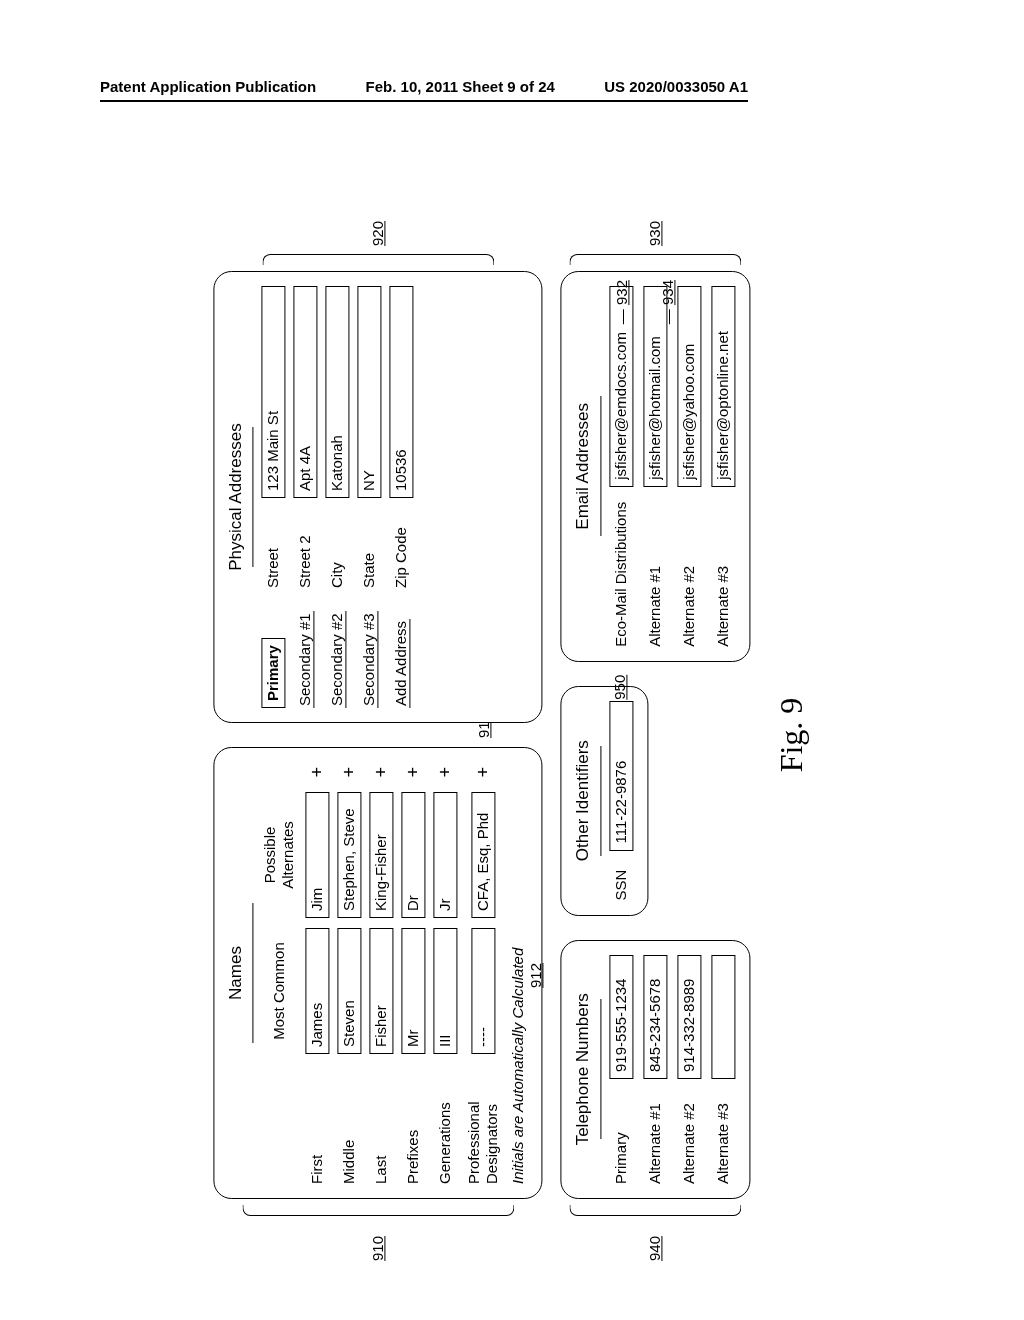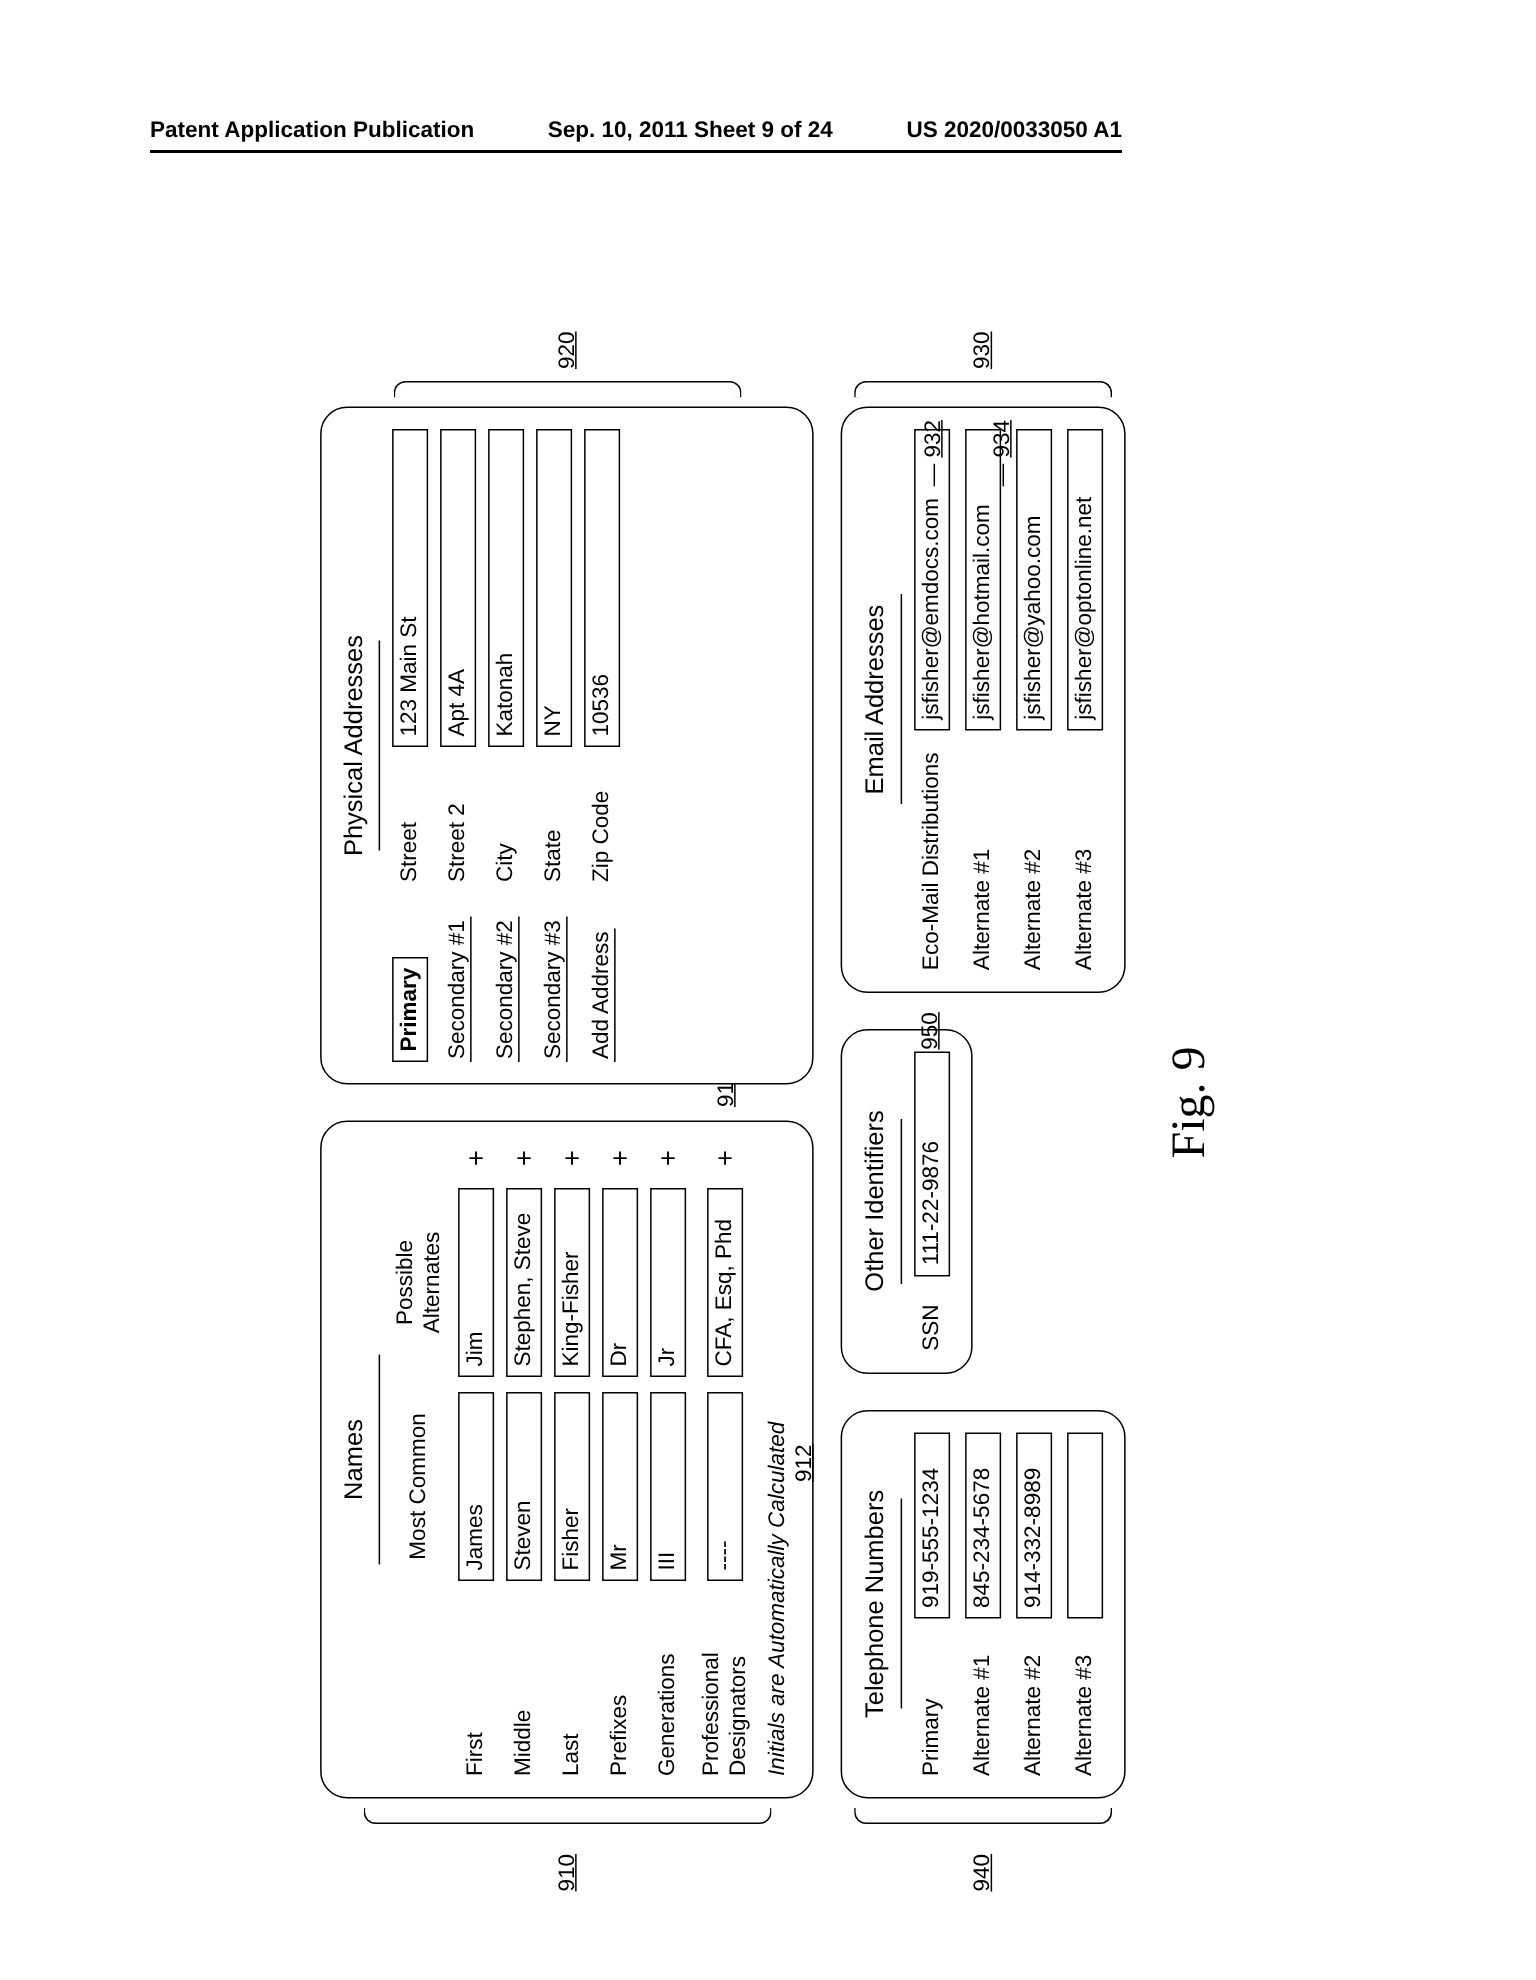--- a/index.html
+++ b/index.html
@@ -161,21 +161,21 @@
     align-items:center;
     position:absolute;
   }
 </style>
 </head>
 <body>
 <div class="page">
 
 <div class="header">
   <span>Patent Application Publication</span>
-  <span>Sep. 10, 2011  Sheet 9 of 24</span>
+  <span>Feb. 10, 2011  Sheet 9 of 24</span>
   <span>US 2020/0033050 A1</span>
 </div>
 <div class="header-line"></div>
 
 <div class="fig-wrap">
 <div class="fig">
 
 <div class="row2">
 
   <div class="col" style="display:flex;align-items:stretch;">

